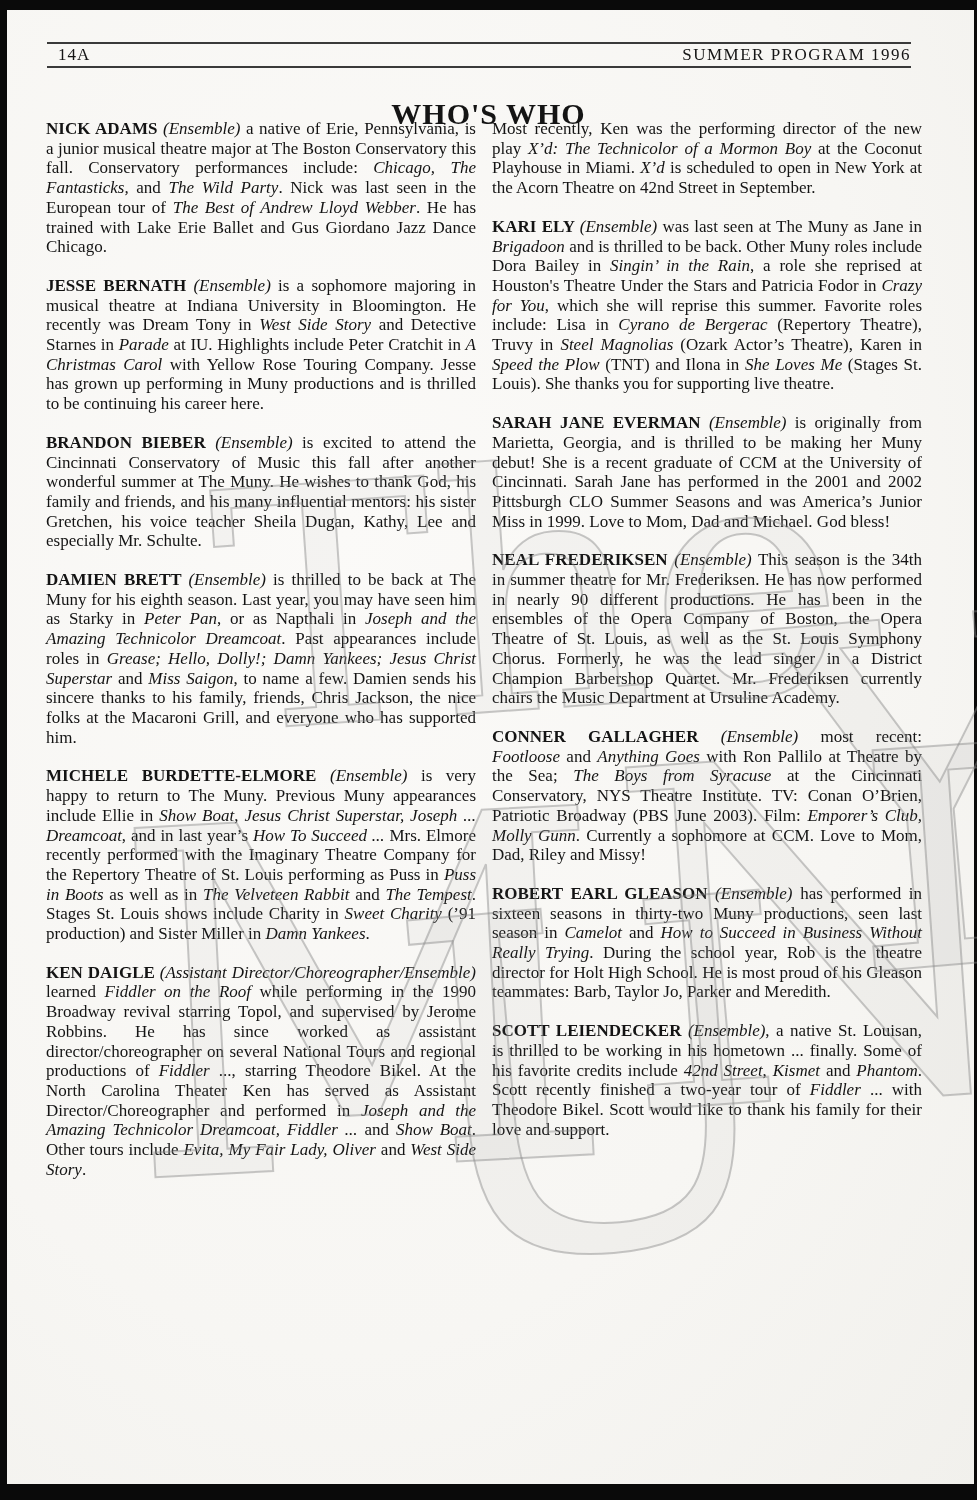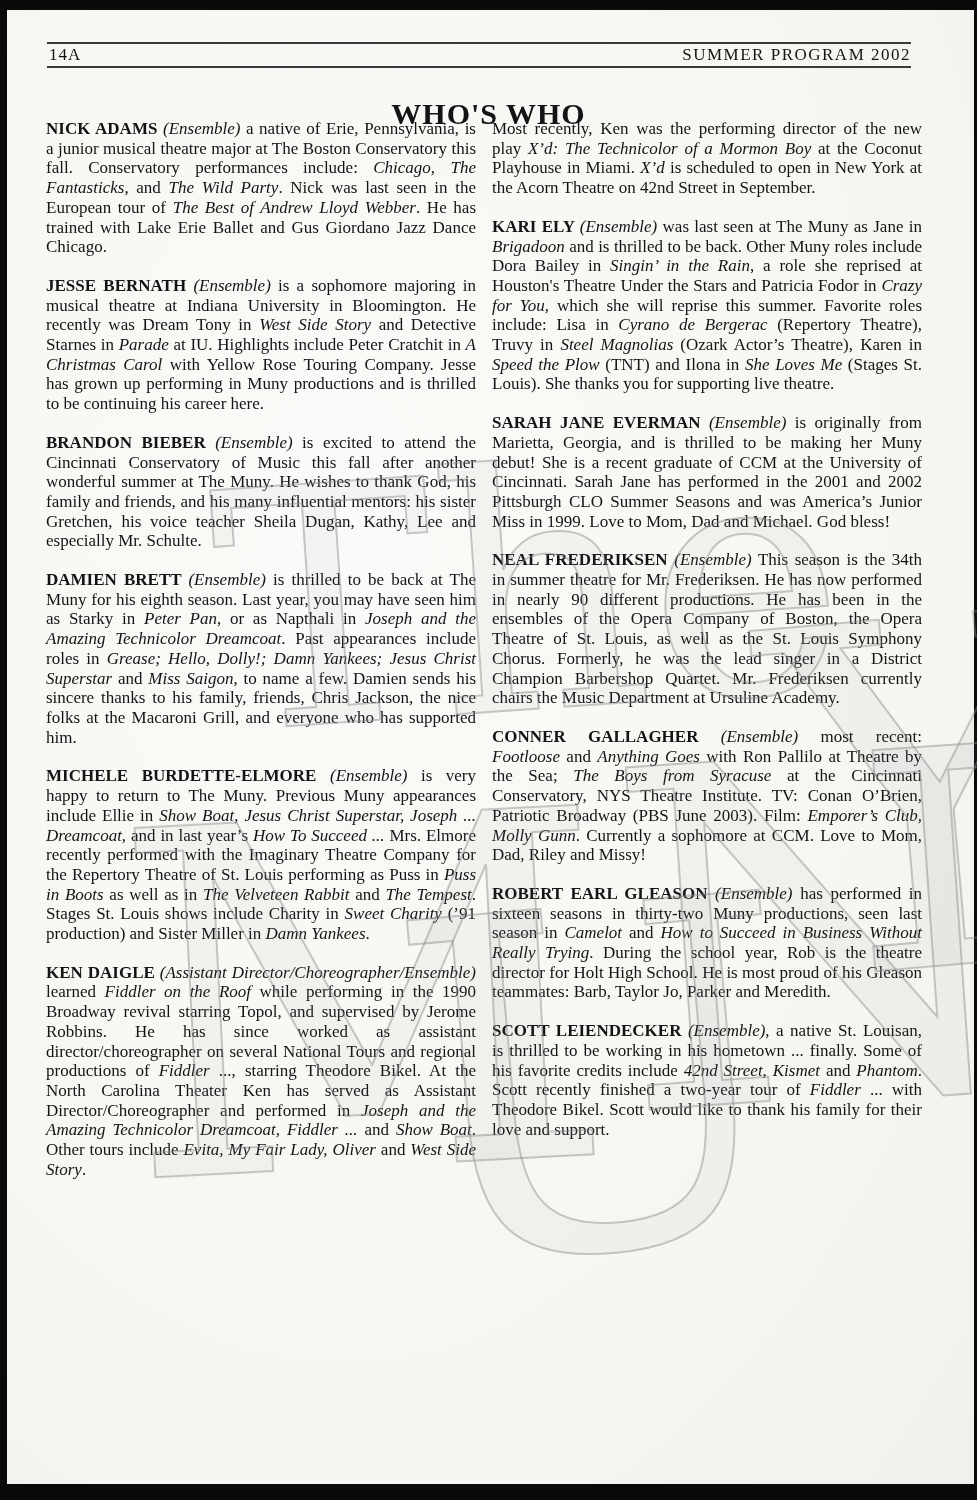--- a/index.html
+++ b/index.html
@@ -10,21 +10,21 @@
   
   .edge{position:absolute;background:#0a0a0a;}
   .edge.top{left:0;top:0;width:977px;height:10px;}
   .edge.left{left:0;top:0;width:7px;height:1500px;}
   .edge.right{right:0;top:0;width:3px;height:1500px;}
   .edge.bottom{left:0;bottom:0;width:977px;height:16px;}
   
   .rule{position:absolute;left:47px;width:864px;height:2px;background:#3a3a3a;}
   .rule.r1{top:42px;}
   .rule.r2{top:66px;}
-  .page-num{position:absolute;left:49px;top:45px;font-size:17px;letter-spacing:1px;}
+  .page-num{position:absolute;left:58px;top:45px;font-size:17px;letter-spacing:1px;}
   .program{position:absolute;right:66px;top:45px;font-size:17px;letter-spacing:1.5px;}
   .title{position:absolute;left:0;top:77px;width:100%;text-align:center;
          font-size:30px;font-weight:bold;letter-spacing:1px;}
   
   .columns{position:absolute;left:46px;top:119px;width:877px;display:flex;gap:16px;}
   .col{width:430px;font-size:17px;line-height:19.7px;text-align:justify;}
   p.bio{margin:0 0 19px 0;}
   .b{font-weight:bold;}
   .i{font-style:italic;}
   .r{}
@@ -52,21 +52,21 @@
     <span class="wm-m">M</span>
     <span class="wm-u">U</span>
     <span class="wm-n">N</span>
     <span class="wm-y">Y</span>
   </div>
 
   <div class="content">
 
     <div class="rule r1"></div>
     <div class="page-num">14A</div>
-    <div class="program">SUMMER PROGRAM 2002</div>
+    <div class="program">SUMMER PROGRAM 1996</div>
     <div class="rule r2"></div>
 
     <h1 class="title">WHO'S WHO</h1>
 
     <div class="columns">
       <div class="col">
           <p class="bio"><span class="b">NICK ADAMS </span><span class="i">(Ensemble)</span><span class="r"> a native of Erie, Pennsylvania, is a junior musical theatre major at The Boston Conservatory this fall. Conservatory performances include: </span><span class="i">Chicago, The Fantasticks,</span><span class="r"> and </span><span class="i">The Wild Party</span><span class="r">. Nick was last seen in the European tour of </span><span class="i">The Best of Andrew Lloyd Webber</span><span class="r">. He has trained with Lake Erie Ballet and Gus Giordano Jazz Dance Chicago.</span></p>
           <p class="bio"><span class="b">JESSE BERNATH </span><span class="i">(Ensemble)</span><span class="r"> is a sophomore majoring in musical theatre at Indiana University in Bloomington. He recently was Dream Tony in </span><span class="i">West Side Story</span><span class="r"> and Detective Starnes in </span><span class="i">Parade</span><span class="r"> at IU. Highlights include Peter Cratchit in </span><span class="i">A Christmas Carol</span><span class="r"> with Yellow Rose Touring Company. Jesse has grown up performing in Muny productions and is thrilled to be continuing his career here.</span></p>
           <p class="bio"><span class="b">BRANDON BIEBER </span><span class="i">(Ensemble)</span><span class="r"> is excited to attend the Cincinnati Conservatory of Music this fall after another wonderful summer at The Muny. He wishes to thank God, his family and friends, and his many influential mentors: his sister Gretchen, his voice teacher Sheila Dugan, Kathy, Lee and especially Mr. Schulte.</span></p>
           <p class="bio"><span class="b">DAMIEN BRETT </span><span class="i">(Ensemble)</span><span class="r"> is thrilled to be back at The Muny for his eighth season. Last year, you may have seen him as Starky in </span><span class="i">Peter Pan</span><span class="r">, or as Napthali in </span><span class="i">Joseph and the Amazing Technicolor Dreamcoat</span><span class="r">. Past appearances include roles in </span><span class="i">Grease; Hello, Dolly!; Damn Yankees; Jesus Christ Superstar</span><span class="r"> and </span><span class="i">Miss Saigon</span><span class="r">, to name a few. Damien sends his sincere thanks to his family, friends, Chris Jackson, the nice folks at the Macaroni Grill, and everyone who has supported him.</span></p>

